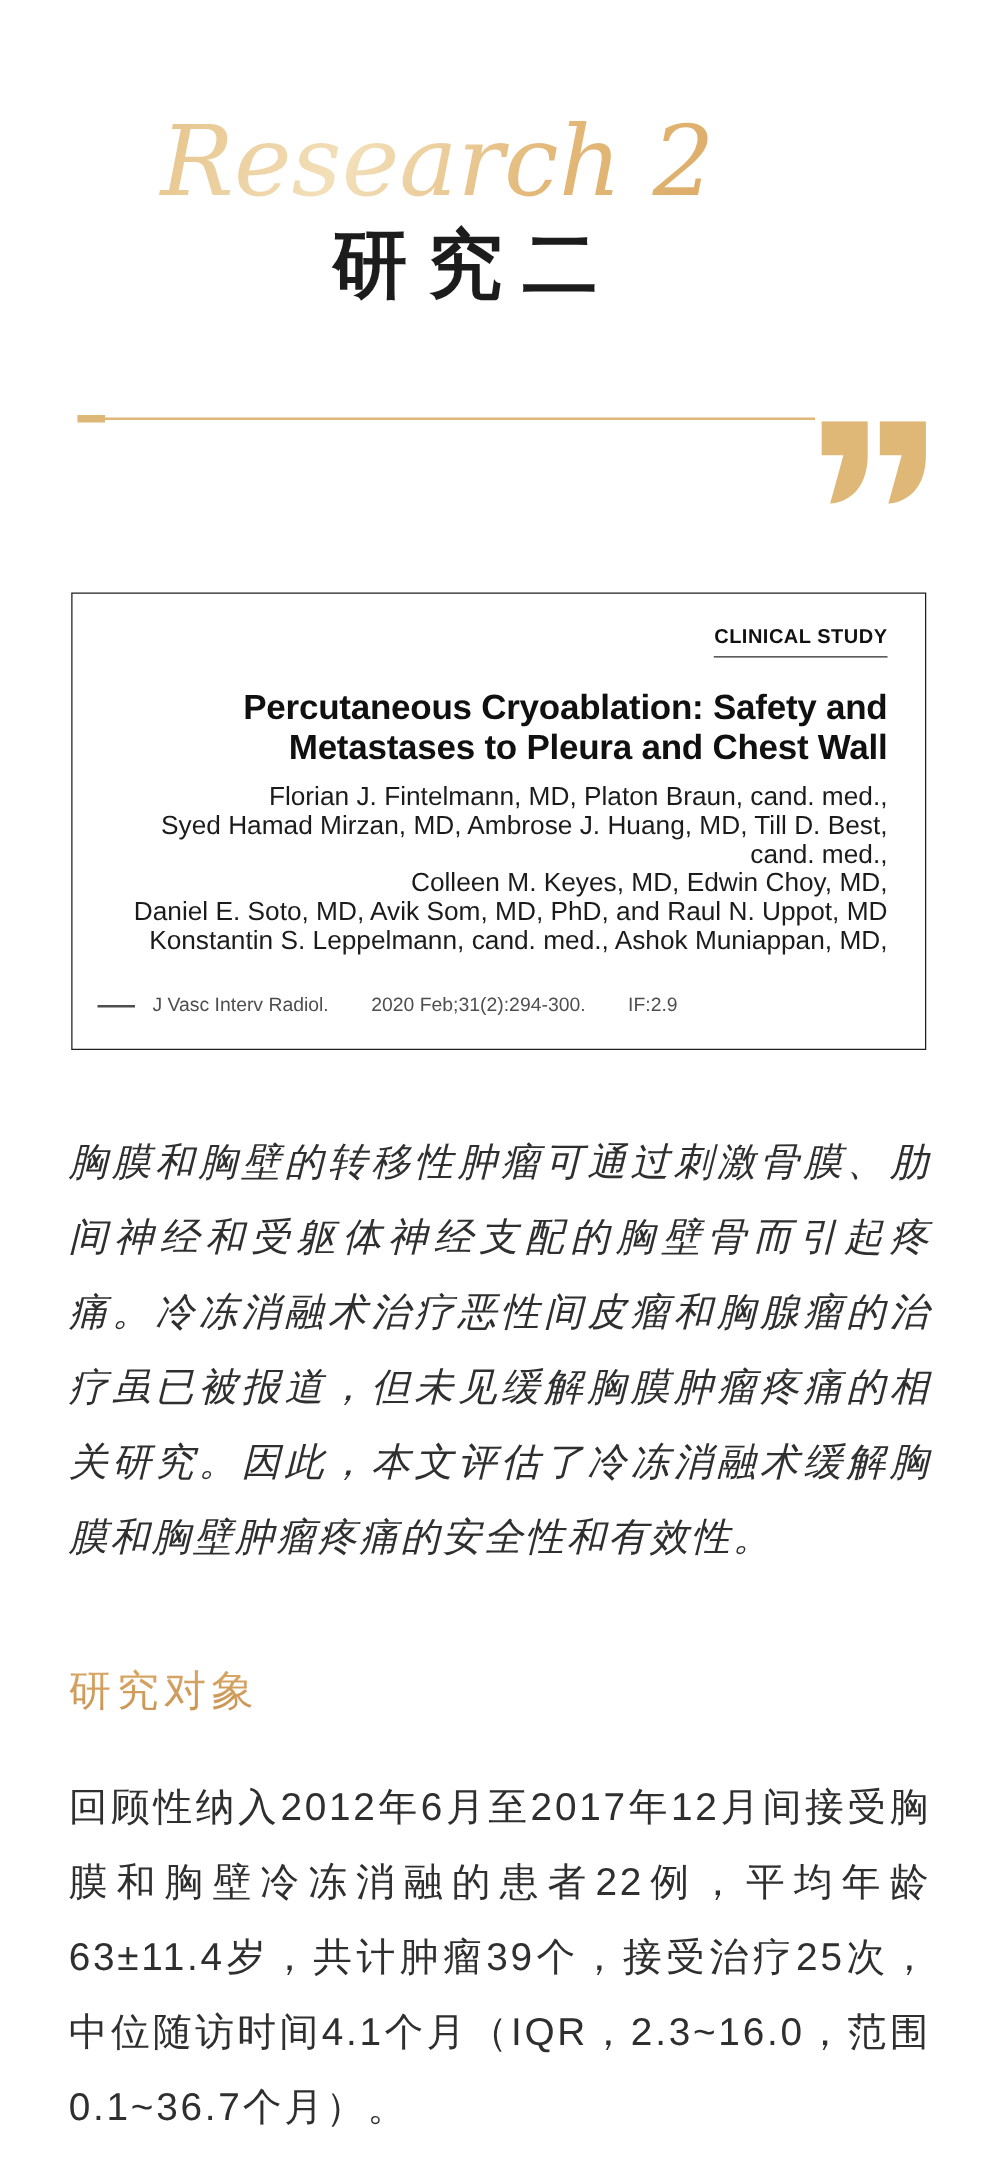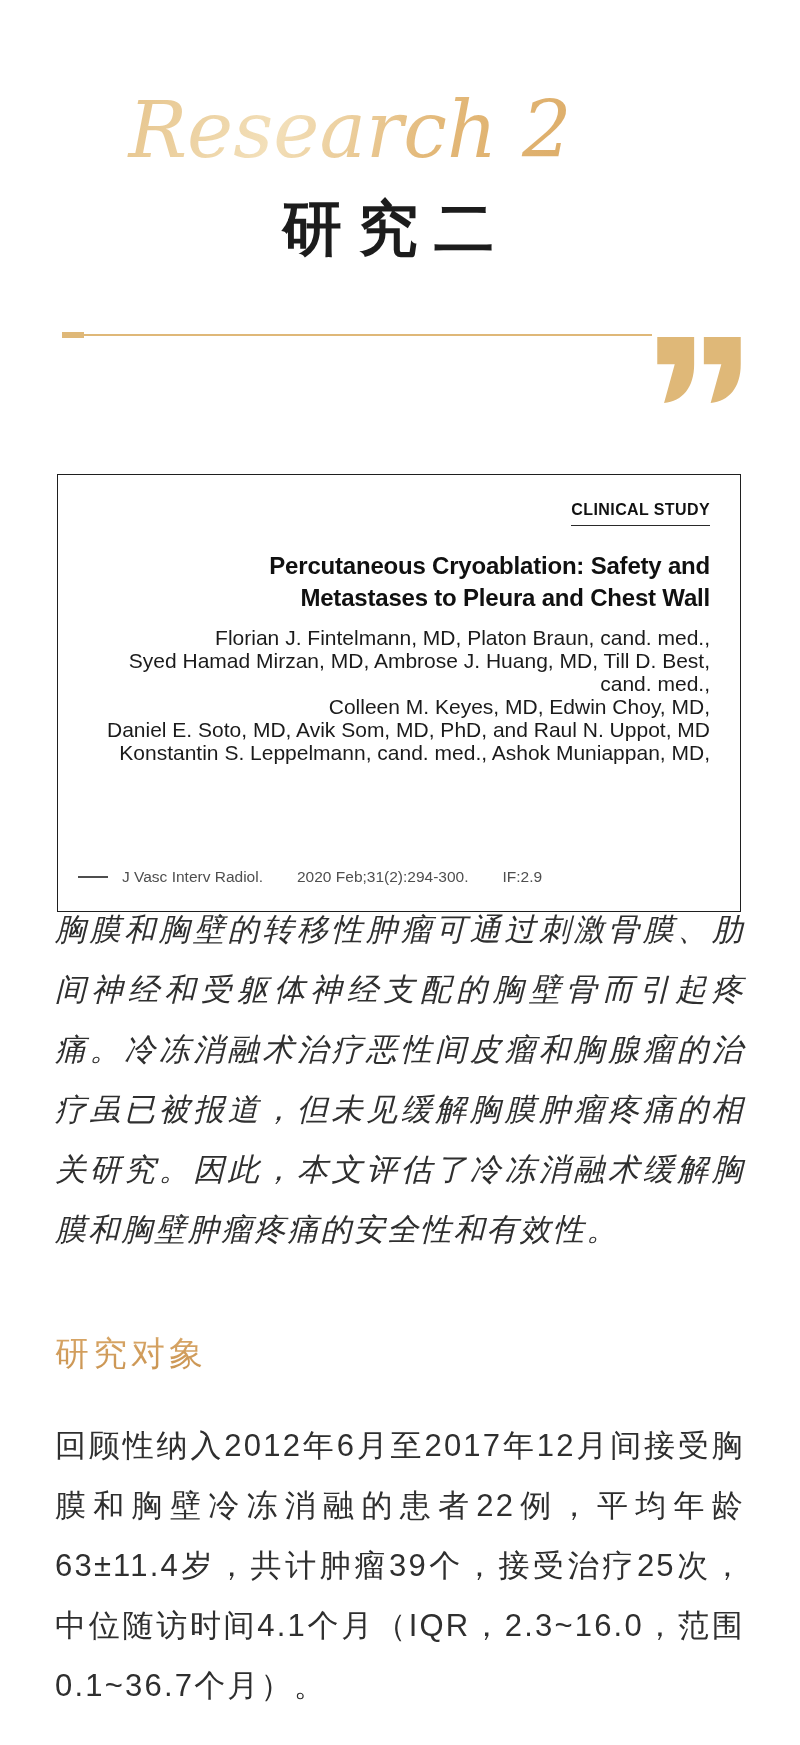--- a/index.html
+++ b/index.html
@@ -8,40 +8,40 @@
 
   
   .script-title{
     position:absolute;top:88px;left:0;width:700px;text-align:center;
     font-family:"DejaVu Serif",serif;font-style:italic;font-weight:400;
     font-size:78px;line-height:84px;
     background:linear-gradient(115deg,#dcae67 0%,#f3e0ba 40%,#e3b878 62%,#d8a45c 100%);
     -webkit-background-clip:text;background-clip:text;color:transparent;
   }
   .cn-title{
-    position:absolute;top:176px;left:0;width:744px;margin:16px;text-align:center;
+    position:absolute;top:176px;left:0;width:744px;margin:0;text-align:center;
     font-family:"DejaVu Serif",serif;font-weight:700;font-size:60px;line-height:72px;
     color:#1c1c1c;letter-spacing:16px;text-indent:16px;
   }
 
   
   .divider-dash{position:absolute;top:332px;left:62px;width:22px;height:6px;background:#dfb878;}
   .divider-line{position:absolute;top:334px;left:62px;width:590px;height:2px;background:#dfb878;}
   .quote-icon{position:absolute;top:337px;left:657px;width:84px;height:66px;}
 
   
   .paper-card{
-    position:absolute;top:474px;left:57px;width:684px;height:438px;box-sizing:border-box;
+    position:absolute;top:474px;left:57px;width:684px;height:366px;box-sizing:border-box;
     border:1.5px solid #1f1f1f;padding:26px 30px 0 20px;text-align:right;background:#fff;
   }
   .study-tag{
     display:inline-block;font-weight:700;font-size:16px;letter-spacing:0.4px;color:#111;
     padding-bottom:6px;border-bottom:1.5px solid #2a2a2a;margin-bottom:24px;
   }
-  .paper-title-line{font-weight:700;font-size:24px;line-height:32px;color:#101010;letter-spacing:-0.2px;}
+  .paper-title-line{font-weight:700;font-size:28px;line-height:32px;color:#101010;letter-spacing:-0.2px;}
   .paper-authors{margin-top:12px;}
   .author-line{font-size:21px;line-height:23px;color:#1b1b1b;}
   .citation-row{
     position:absolute;left:20px;bottom:25px;display:flex;align-items:center;
     font-size:15.5px;color:#4e4e4e;white-space:nowrap;
   }
   .cite-dash{display:inline-block;width:30px;height:2px;background:#4e4e4e;margin-right:14px;}
   .cite-seg{margin-right:34px;}
   .cite-seg:last-child{margin-right:0;}
 

